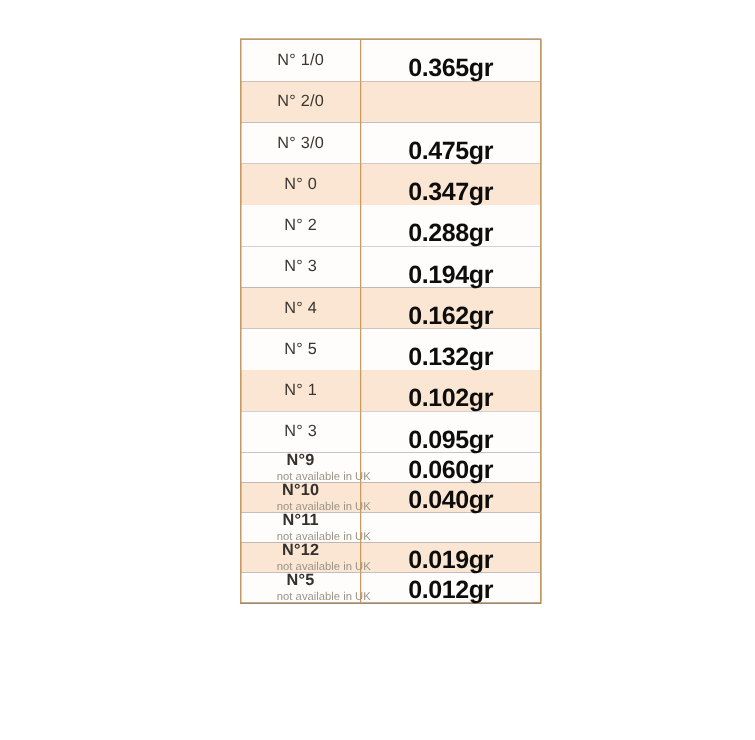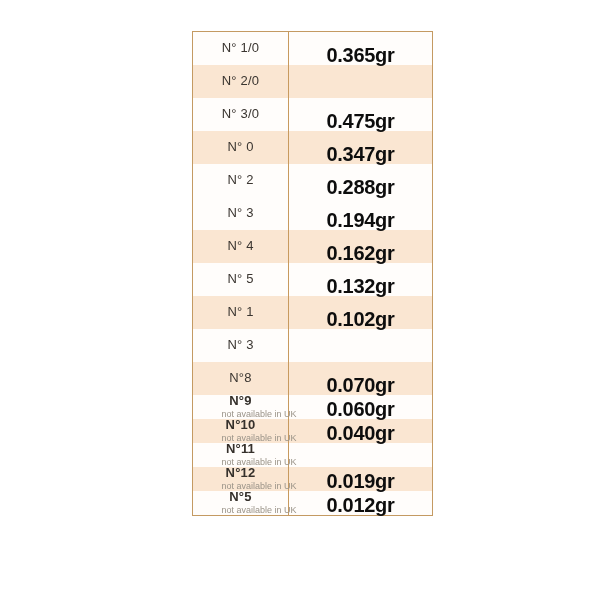--- a/index.html
+++ b/index.html
@@ -164,27 +164,22 @@
         <span class="label-main">N° 1</span>
       </div>
       <div class="cell-value">
         <span class="value-text">0.102gr</span>
       </div>
     </div>
     <div class="row plain std">
       <div class="cell-label">
         <span class="label-main">N° 3</span>
       </div>
-    </div>
-    <div class="row shaded std">
-      <div class="cell-label">
-        <span class="label-main">N°8</span>
-      </div>
-      <div class="cell-value">
-        <span class="value-text">0.070gr</span>
+      <div class="cell-value">
+        <span class="value-text">0.095gr</span>
       </div>
     </div>
     <div class="row plain sub">
       <div class="cell-label">
         <span class="label-main">N°9</span>
         <span class="label-sub">not available in UK</span>
       </div>
       <div class="cell-value">
         <span class="value-text">0.060gr</span>
       </div>

